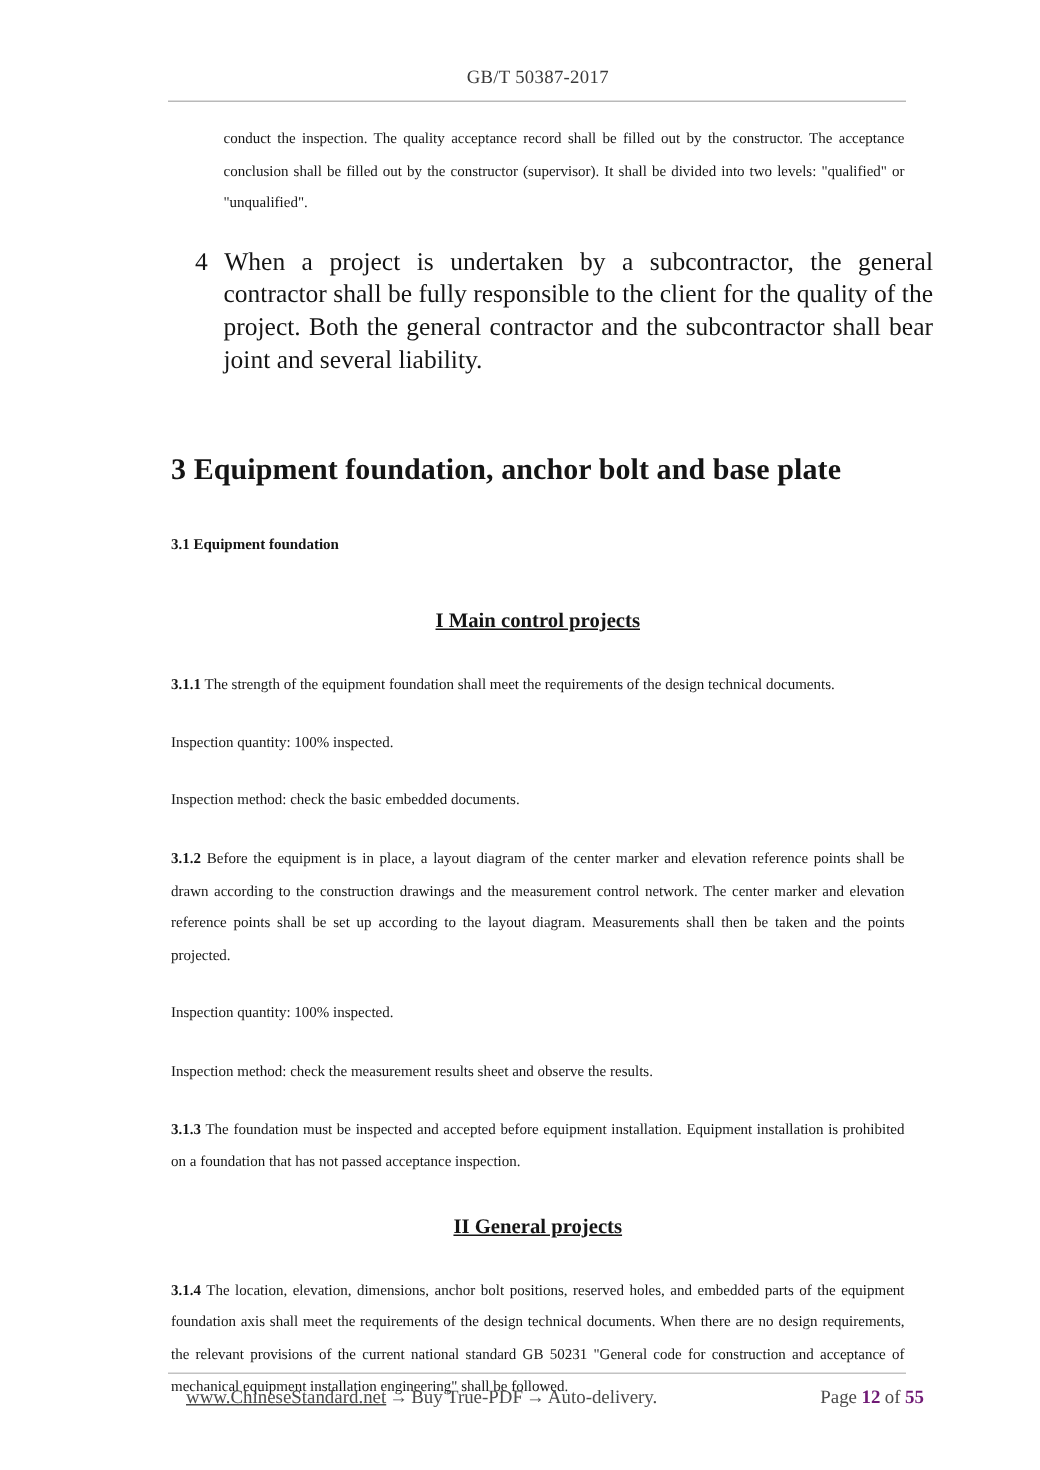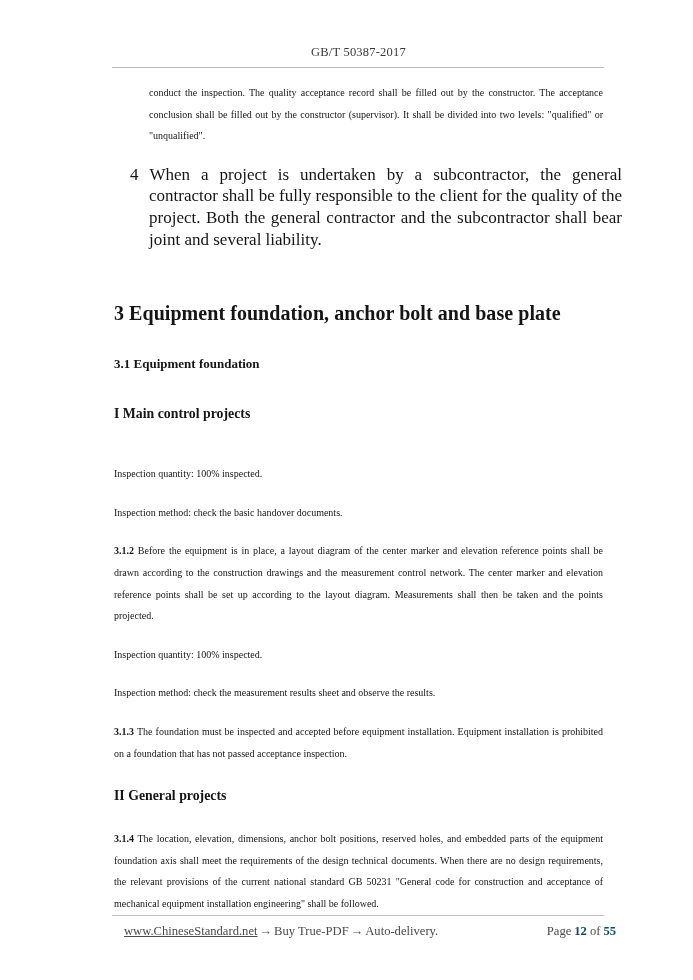--- a/index.html
+++ b/index.html
@@ -78,30 +78,31 @@
 
   h1.sect {
     margin: 0;
     font-size: 20px;
     font-weight: bold;
     line-height: 22px;
     letter-spacing: 0.05px;
   }
   h2.subsect {
     margin: 0;
-    font-size: 13px;
+    font-size: 10px;
     font-weight: bold;
     line-height: 20px;
   }
   h3.centered {
     margin: 0;
     font-size: 13.8px;
     font-weight: bold;
     line-height: 20px;
-    text-align: left;
+    text-align: center;
+    text-decoration: underline;
   }
   .runin { font-weight: bold; }
 
   
   .footer-rule {
     position: absolute;
     left: 100px;
     top: 903px;
     width: 492px;
     height: 1px;
@@ -120,21 +121,21 @@
   }
   .footer-left {
     white-space: nowrap;
   }
   .footer-url {
     text-decoration: underline;
     color: #4a4a4a;
   }
   .arrow { padding: 0 2px; }
   .footer-right { white-space: nowrap; }
-  .footer-right b { font-weight: bold; color: #0c4a6e; }
+  .footer-right b { font-weight: bold; color: #701a75; }
   .pg-word { padding-right: 3px; }
   .pg-of { padding: 0 3px; }
 </style>
 </head>
 <body>
 
 <div class="page">
 
   <div class="header">
     <span class="header-title">GB/T 50387-2017</span>
@@ -157,28 +158,29 @@
     <div class="gap-xl"></div>
 
     <h2 class="subsect">3.1 Equipment foundation</h2>
 
     <div class="gap-xl"></div>
 
     <h3 class="centered">I Main control projects</h3>
 
     <div class="gap-lg"></div>
 
+    <p class="body"><span class="runin">3.1.1</span> <span>The strength of the equipment foundation shall meet the requirements of the design technical documents.</span></p>
 
     <div class="gap-md"></div>
 
     <p class="body">Inspection quantity: 100% inspected.</p>
 
     <div class="gap-md"></div>
 
-    <p class="body">Inspection method: check the basic handover documents.</p>
+    <p class="body">Inspection method: check the basic embedded documents.</p>
 
     <div class="gap-md"></div>
 
     <p class="body"><span class="runin">3.1.2</span> <span>Before the equipment is in place, a layout diagram of the center marker and elevation reference points shall be drawn according to the construction drawings and the measurement control network. The center marker and elevation reference points shall be set up according to the layout diagram. Measurements shall then be taken and the points projected.</span></p>
 
     <div class="gap-md"></div>
 
     <p class="body">Inspection quantity: 100% inspected.</p>
 
     <div class="gap-md"></div>

